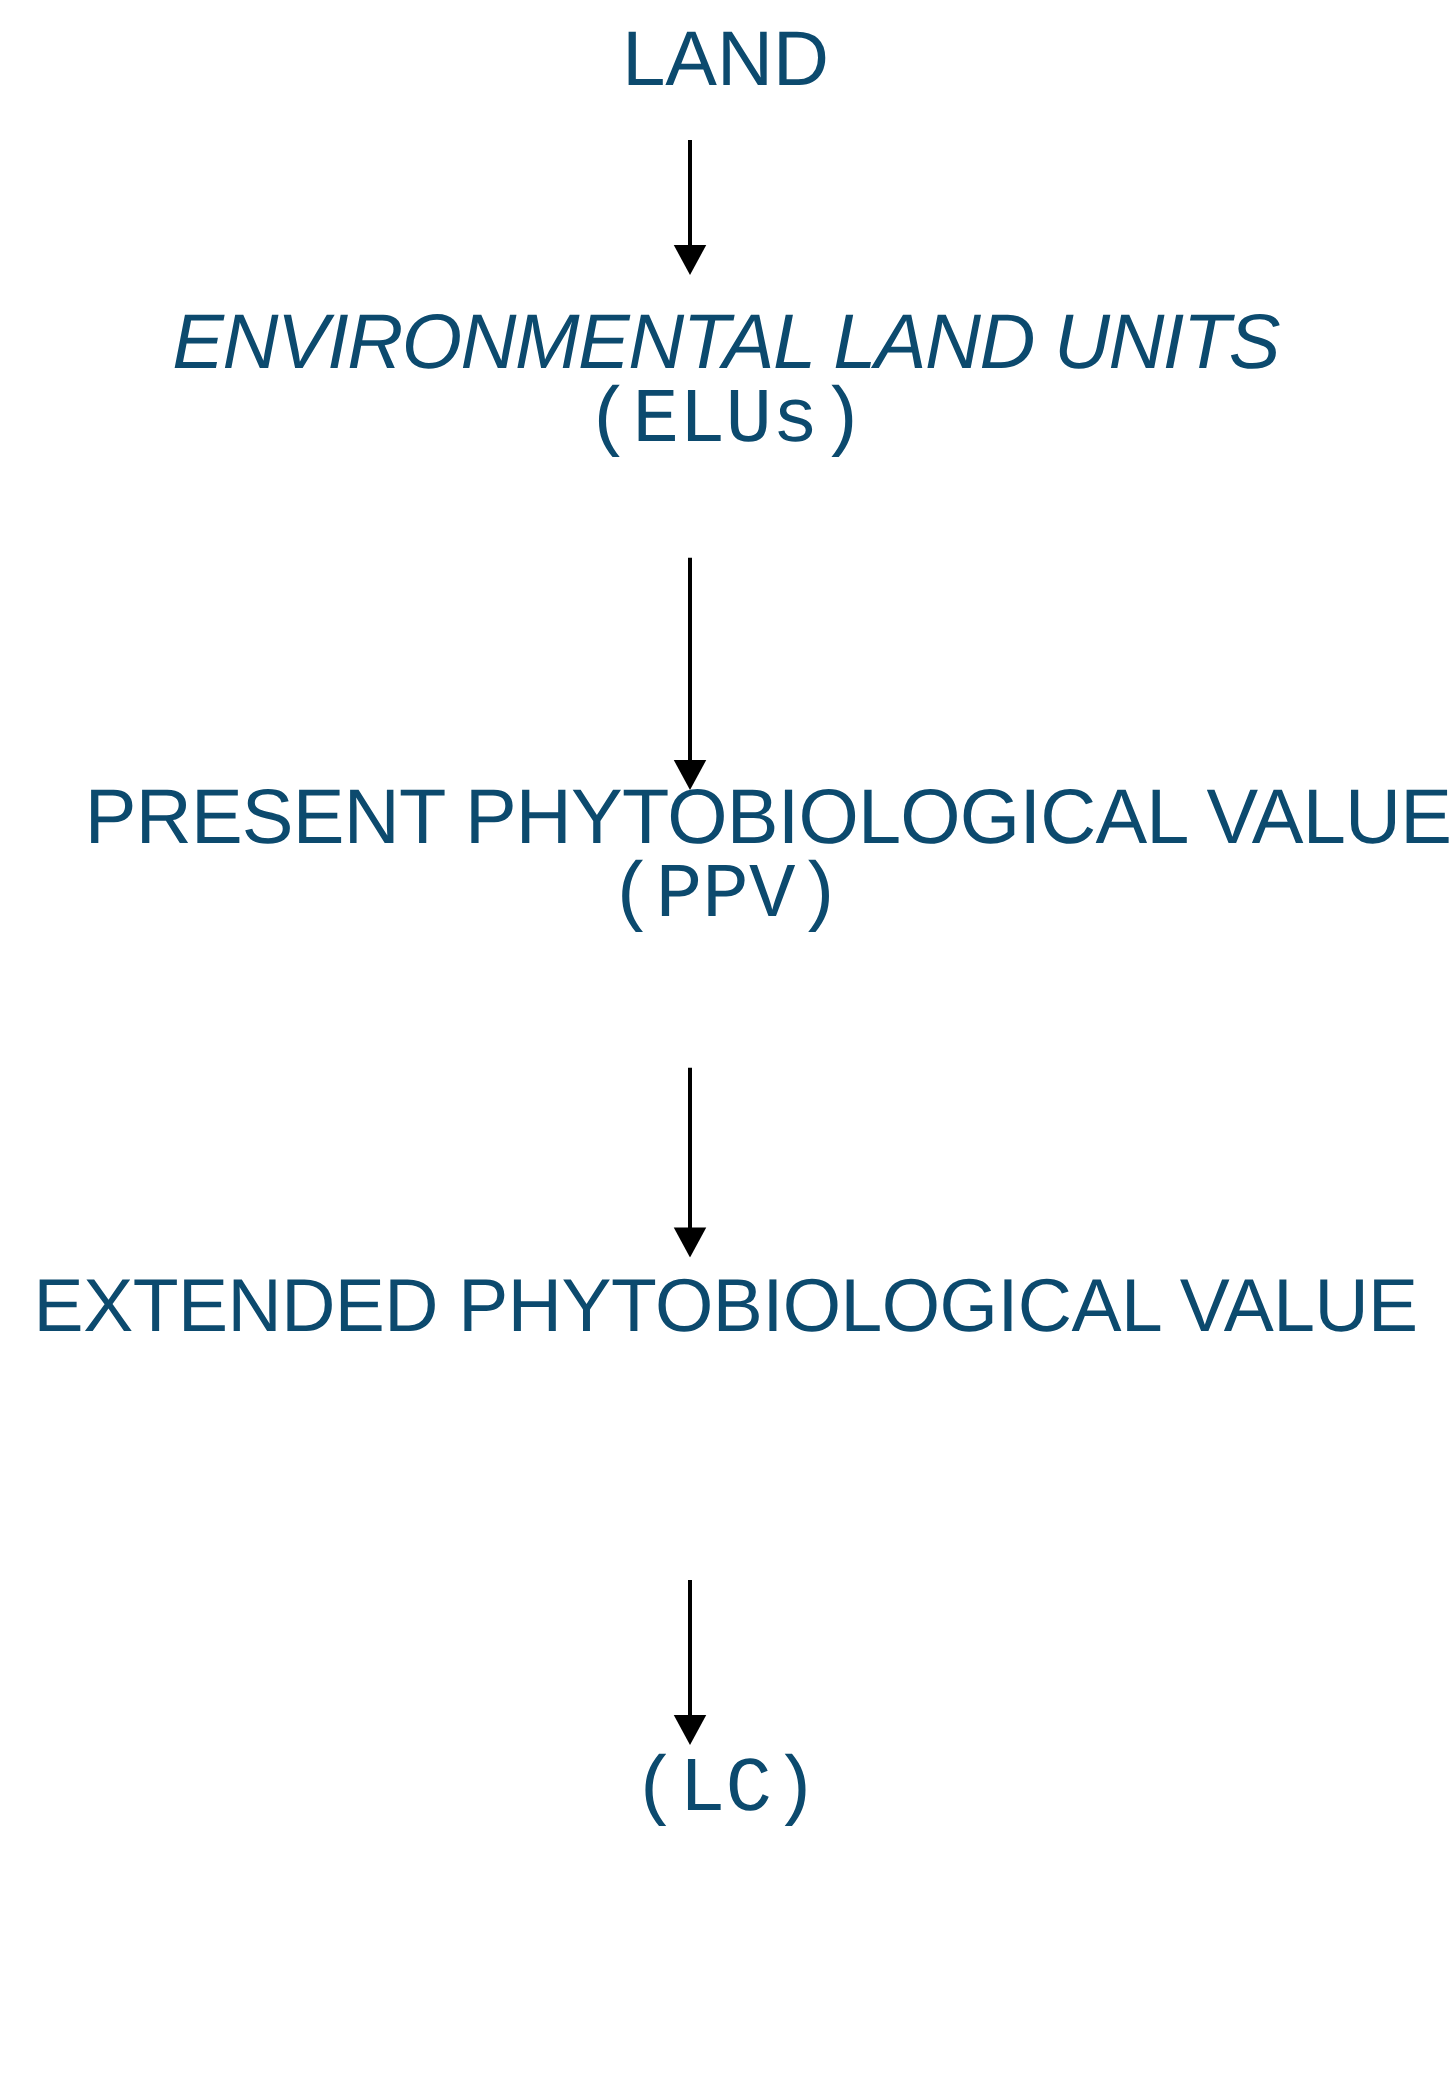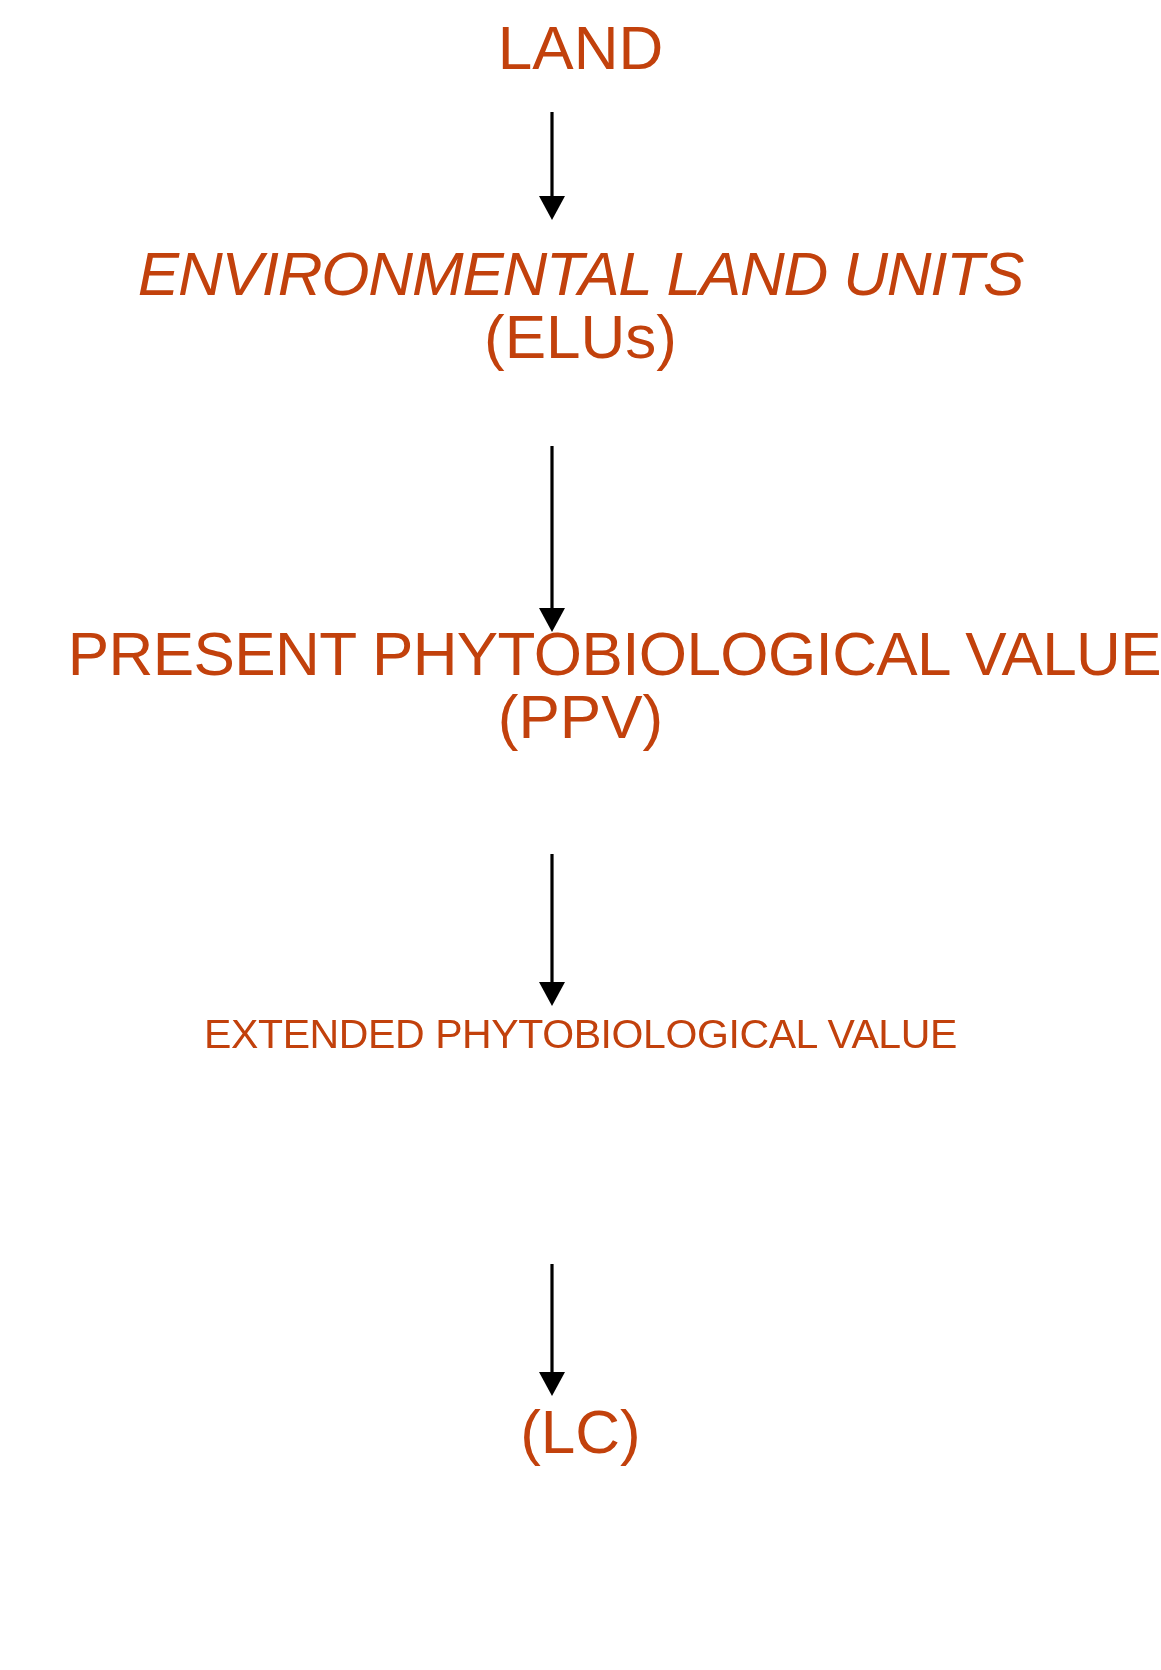--- a/index.html
+++ b/index.html
@@ -18,42 +18,42 @@
     height: 1670px;
     margin: 0 auto;
     background: #ffffff;
     overflow: hidden;
   }
   .node {
     position: absolute;
     left: 0;
     width: 1161px;
     text-align: center;
-    color: #c2410c;
+    color: #0c4a6e;
     line-height: 1.02;
     letter-spacing: -0.5px;
     white-space: nowrap;
   }
   .node .line {
     display: block;
   }
   .node-land          { top: 16px;   font-size: 62px; }
   .node-elus          { top: 242px;  font-size: 62px; }
   .node-ppv           { top: 622px;  font-size: 62px; }
-  .node-epv           { top: 1014px; font-size: 41px; }
+  .node-epv           { top: 1014px; font-size: 60px; }
   .node-lc            { top: 1400px; font-size: 62px; }
 
   
   .node-elus  .line-main { letter-spacing: -1.2px; font-style: italic; }
   .node-ppv   .line-main { letter-spacing: -0.6px; text-align: right; }
   .node-epv   .line-main { letter-spacing: -0.4px; }
   .node-land  .line-main { letter-spacing: 0px; }
   .node-lc    .line-main { letter-spacing: 0px; }
 
-  .node .line-sub { letter-spacing: 0px; }
+  .node .line-sub { letter-spacing: 0px; font-family: Liberation Mono, monospace; }
 
   .arrow {
     position: absolute;
     width: 40px;
     pointer-events: none;
   }
   .arrow svg { display: block; width: 100%; height: 100%; }
 
   .arrow-1 { left: 532px; top: 112px;  height: 108px; }
   .arrow-2 { left: 532px; top: 446px;  height: 186px; }

